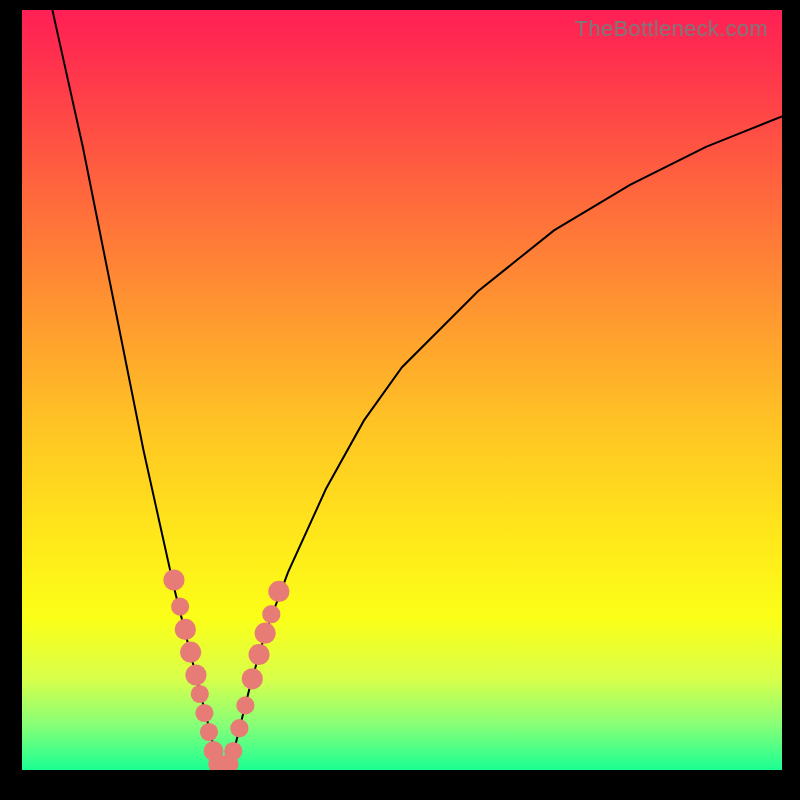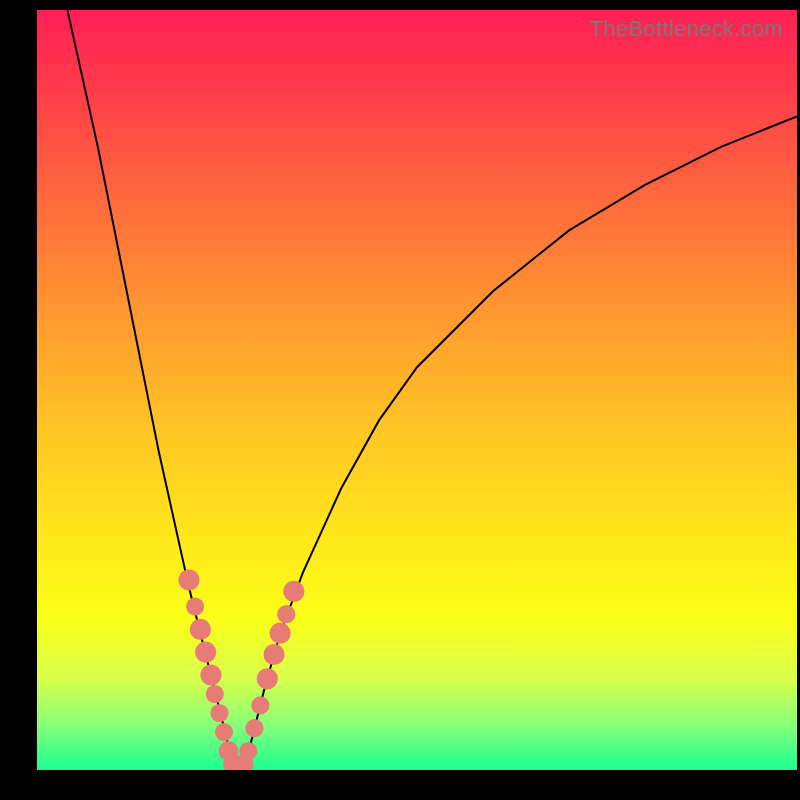--- a/index.html
+++ b/index.html
@@ -6,21 +6,21 @@
     margin: 0;
     padding: 0;
     width: 800px;
     height: 800px;
     background: #000;
     overflow: hidden;
     font-family: Arial, Helvetica, sans-serif;
   }
   .frame {
     position: absolute;
-    left: 37px;
+    left: 22px;
     top: 10px;
     width: 760px;
     height: 760px;
     background: linear-gradient(to bottom,
       #ff1f55 0%,
       #ff3b4a 10%,
       #ff6a3c 25%,
       #ff9830 40%,
       #ffc524 55%,
       #ffe91a 70%,

